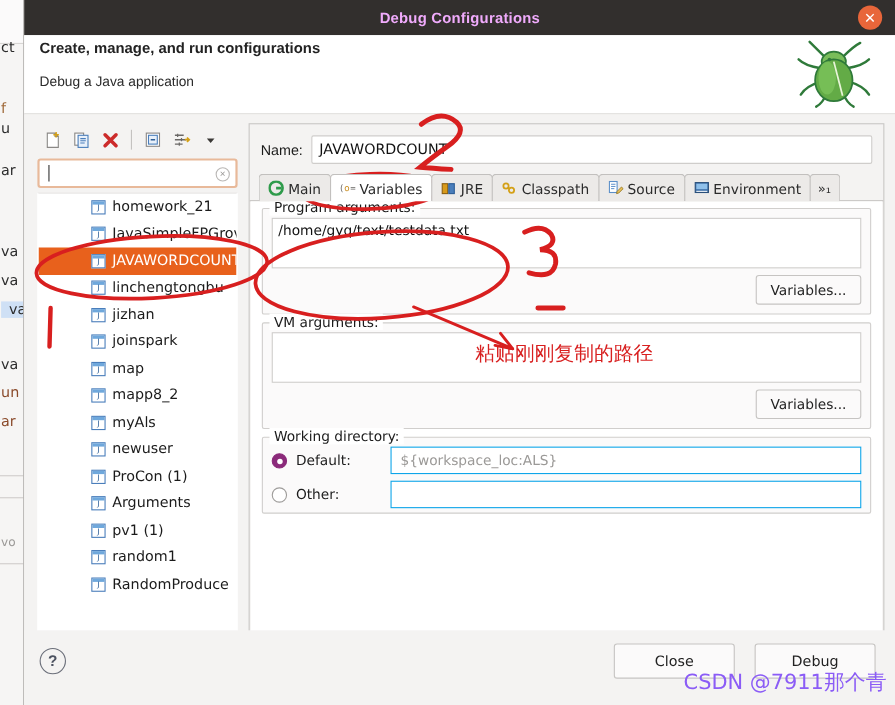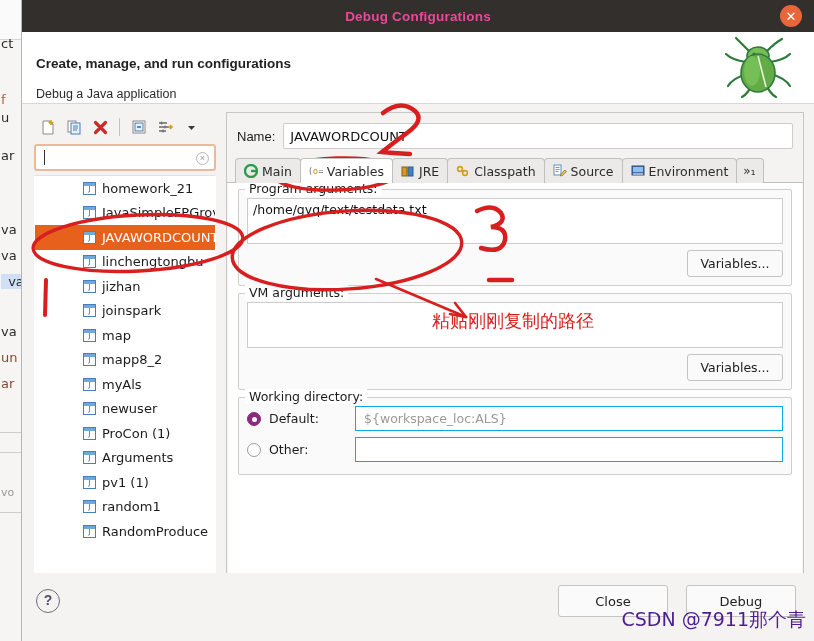--- a/index.html
+++ b/index.html
@@ -37,37 +37,37 @@
   .dialog {
     position: absolute; left: 22px; top: 0; width: 792px; height: 641px;
     background: #f4f3f2;
     box-shadow: 0 0 0 1px #b8b6b4;
   }
   .titlebar {
     position: relative; height: 32px; background: #322f2d;
     display: flex; align-items: center; justify-content: center;
   }
   .titlebar .title {
-    color: #ec4899; font-size: 13.5px; font-weight: bold;
+    color: #f0abfc; font-size: 13.5px; font-weight: bold;
     letter-spacing: .2px;
   }
   .close-btn {
     position: absolute; right: 12px; top: 5px;
     width: 22px; height: 22px; border-radius: 50%;
     background: #e8663a; color: #fff;
     display: flex; align-items: center; justify-content: center;
     font-size: 13px; font-weight: bold; cursor: pointer;
     line-height: 1;
   }
 
   
   .header {
     position: relative; height: 72px; background: #ffffff;
     border-bottom: 1px solid #d9d7d5;
-    padding: 24px 0 0 14px;
+    padding: 4px 0 0 14px;
   }
   .header h1 {
     font-size: 13.5px; font-weight: bold; color: #222; margin-bottom: 16px;
   }
   .header .sub { font-size: 12.5px; color: #2b2b2b; }
   .bug {
     position: absolute; right: 18px; top: 2px; width: 76px; height: 66px;
   }
 
   
@@ -263,21 +263,21 @@
   }
   .footer-btns .btn { min-width: 110px; height: 32px; font-size: 13px; }
 
   
   .overlay {
     position: absolute; left: 0; top: 0; width: 814px; height: 641px;
     pointer-events: none;
   }
   .watermark {
     position: absolute; right: 8px; bottom: 8px;
-    color: #4c1d95; font-size: 19px; white-space: nowrap;
+    color: #8b5cf6; font-size: 19px; white-space: nowrap;
     font-family: "DejaVu Sans", sans-serif;
     margin-top: 20px;
   }
 </style>
 </head>
 <body>
 
 <div id="root">
 
   <div class="bg-window">
@@ -543,21 +543,21 @@
           </div>
 
           <div class="group">
             <div class="glabel">VM arguments:</div>
             <div class="textarea"></div>
             <div class="btnrow">
               <div class="btn">Variables...</div>
             </div>
           </div>
 
-          <div class="group" style="padding-bottom:12px;">
+          <div class="group" style="padding-bottom:4px;">
             <div class="glabel">Working directory:</div>
             <div class="radiorow">
               <span class="radio on"></span>
               <span class="rlabel">Default:</span>
               <span class="rfield">${workspace_loc:ALS}</span>
             </div>
             <div class="radiorow" style="margin-bottom:0;">
               <span class="radio"></span>
               <span class="rlabel">Other:</span>
               <span class="rfield"></span>

